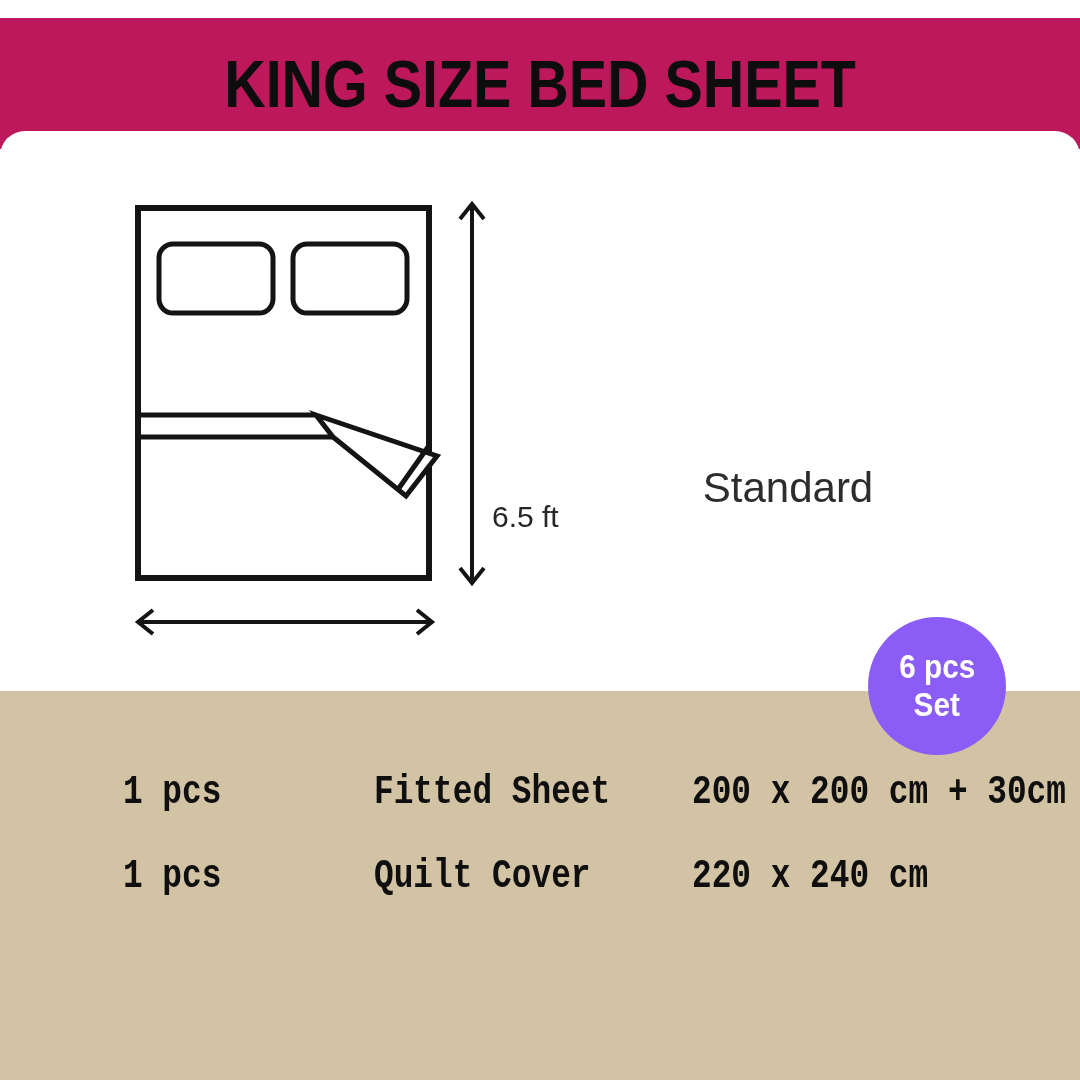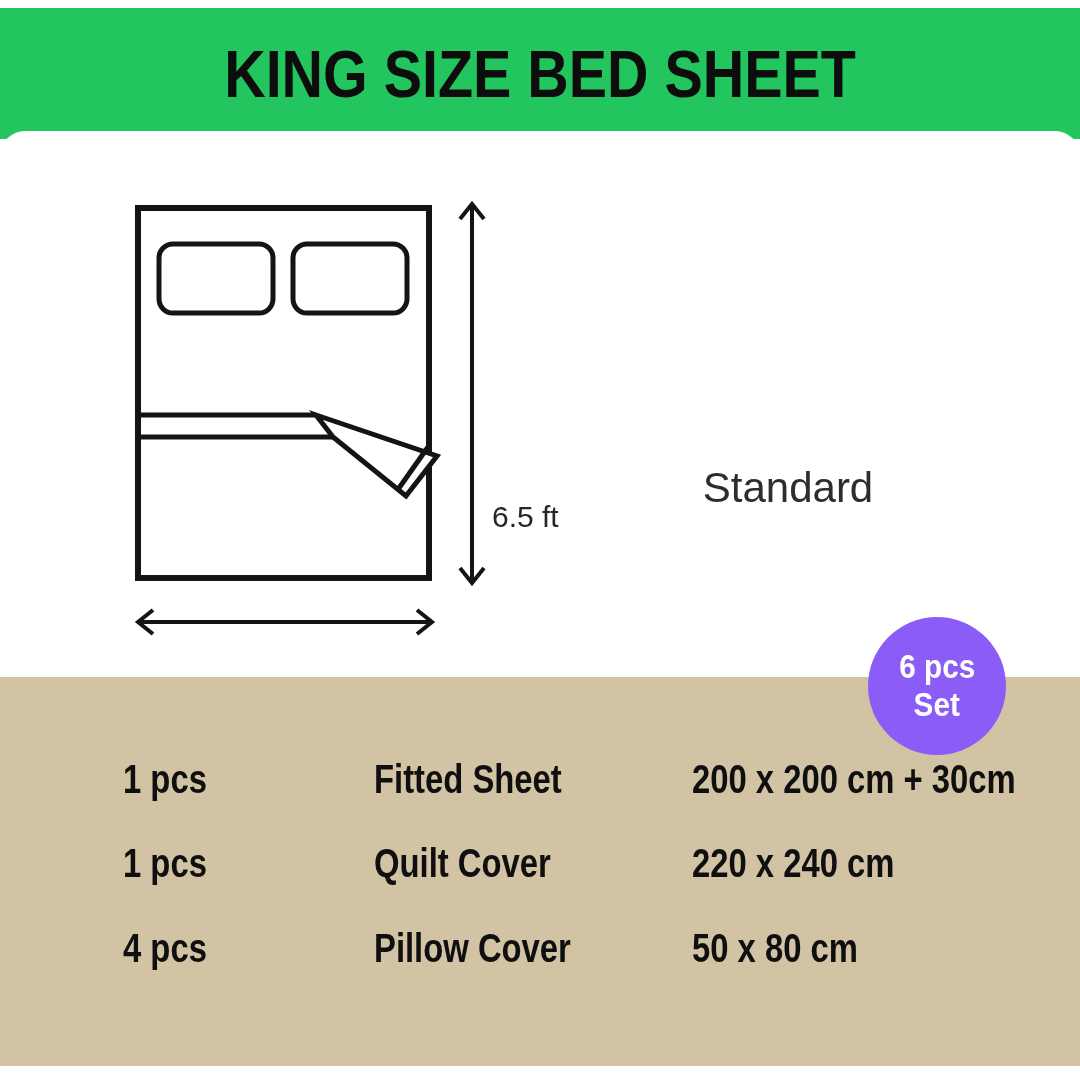--- a/index.html
+++ b/index.html
@@ -8,23 +8,23 @@
     width: 1080px;
     height: 1080px;
     overflow: hidden;
     background: #ffffff;
     font-family: "Liberation Sans", sans-serif;
   }
 
   
   .header-band {
     position: absolute;
-    left: 0; top: 8px;
+    left: 0; top: 18px;
     width: 1080px; height: 131px;
-    background: #22c55e;
+    background: #be185d;
     display: flex;
     align-items: center;
     justify-content: center;
     text-align: center;
   }
   .page-title {
     font-size: 66px;
     font-weight: 700;
     color: #0d0d0d;
     white-space: nowrap;
@@ -90,23 +90,24 @@
     line-height: 38px;
     font-weight: 700;
     transform: scaleX(0.9);
     transform-origin: center center;
     white-space: nowrap;
   }
 
   
   .set-list {
     position: absolute;
-    left: 0; top: 677px;
+    left: 0; top: 691px;
     width: 1080px; height: 389px;
     background: #d2c3a4;
+    font-family: Liberation Mono, monospace;
   }
   .set-row { position: absolute; left: 0; width: 1080px; height: 50px; }
   .set-row.row-0 { top: 79px; }
   .set-row.row-1 { top: 163px; }
   .set-row.row-2 { top: 248px; }
   .cell {
     position: absolute;
     top: 0;
     font-size: 40px;
     line-height: 46px;
@@ -185,20 +186,15 @@
       <div class="cell name">Fitted Sheet</div>
       <div class="cell size">200 x 200 cm + 30cm</div>
     </div>
 
     <div class="set-row row-1">
       <div class="cell qty">1 pcs</div>
       <div class="cell name">Quilt Cover</div>
       <div class="cell size">220 x 240 cm</div>
     </div>
 
-    <div class="set-row row-2">
-      <div class="cell qty">4 pcs</div>
-      <div class="cell name">Pillow Cover</div>
-      <div class="cell size">50 x 80 cm</div>
-    </div>
 
   </div>
 </div>
 
 </body></html>

